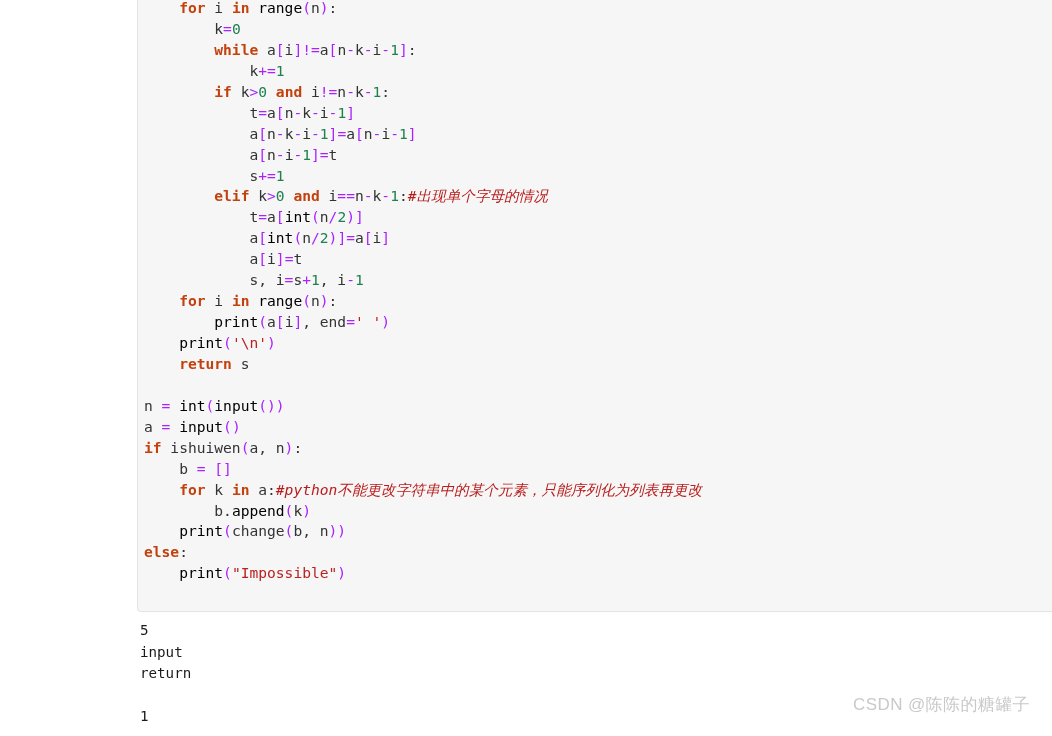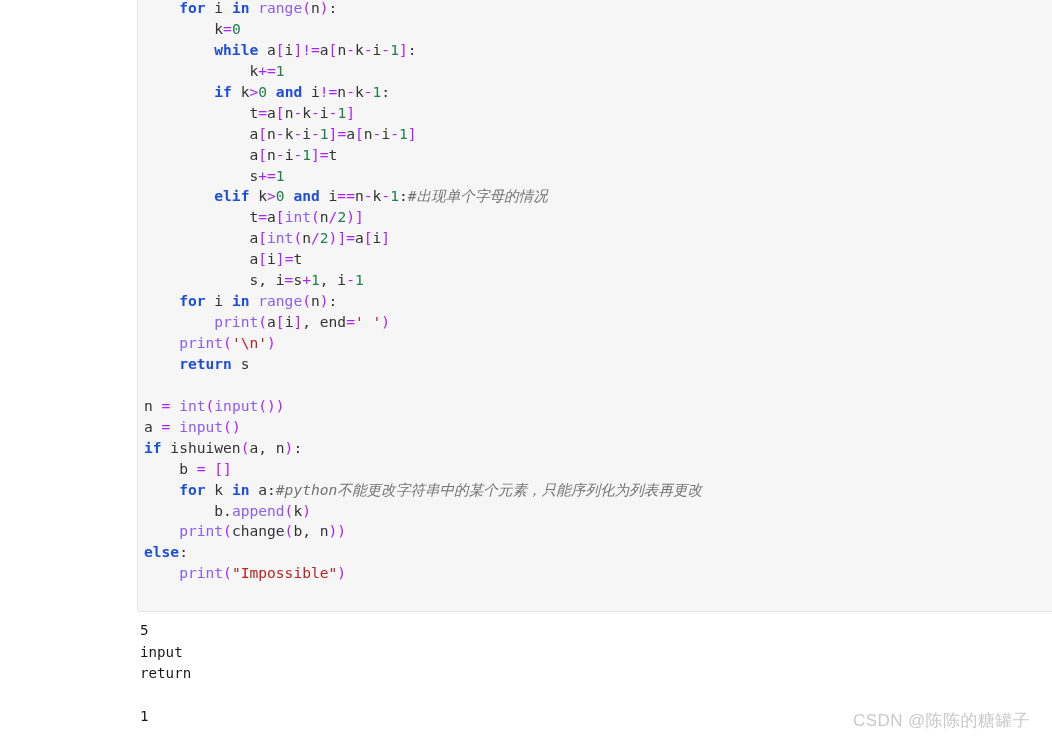--- a/index.html
+++ b/index.html
@@ -40,47 +40,47 @@
     color: #333333;
     padding-left: 6px;
     letter-spacing: 0px;
   }
   .cl {
     height: 20.95px;
     white-space: pre;
   }
 
   
-  .k   { color: #1d4ed8; font-weight: bold; }   
-  .nb  { color: #8b5cf6; }                      
+  .k   { color: #c2410c; font-weight: bold; }   
+  .nb  { color: #000000; }                      
   .o   { color: #aa22ff; }                      
   .p   { color: #aa22ff; }                      
   .s   { color: #ba2121; }                      
-  .c   { color: #737373; font-style: italic; }  
+  .c   { color: #b91c1c; font-style: italic; }  
   .mi  { color: #208050; }                      
   .n   { color: #333333; }                      
 
   
   #output {
     position: absolute;
     left: 140px;
     top: 620px;
     font-family: "DejaVu Sans Mono", "Liberation Mono", monospace;
     font-size: 14.2px;
     line-height: 21.5px;
     color: #1a1a1a;
     white-space: pre;
   }
   #output .ol { height: 21.5px; }
 
   
   #watermark {
     position: absolute;
     right: 22px;
-    bottom: 4px;
+    bottom: 20px;
     font-family: "Liberation Sans", "DejaVu Sans", sans-serif;
     font-size: 17px;
     color: #c9c9c9;
     letter-spacing: 0.4px;
     user-select: none;
   }
 </style>
 </head>
 <body>
 

